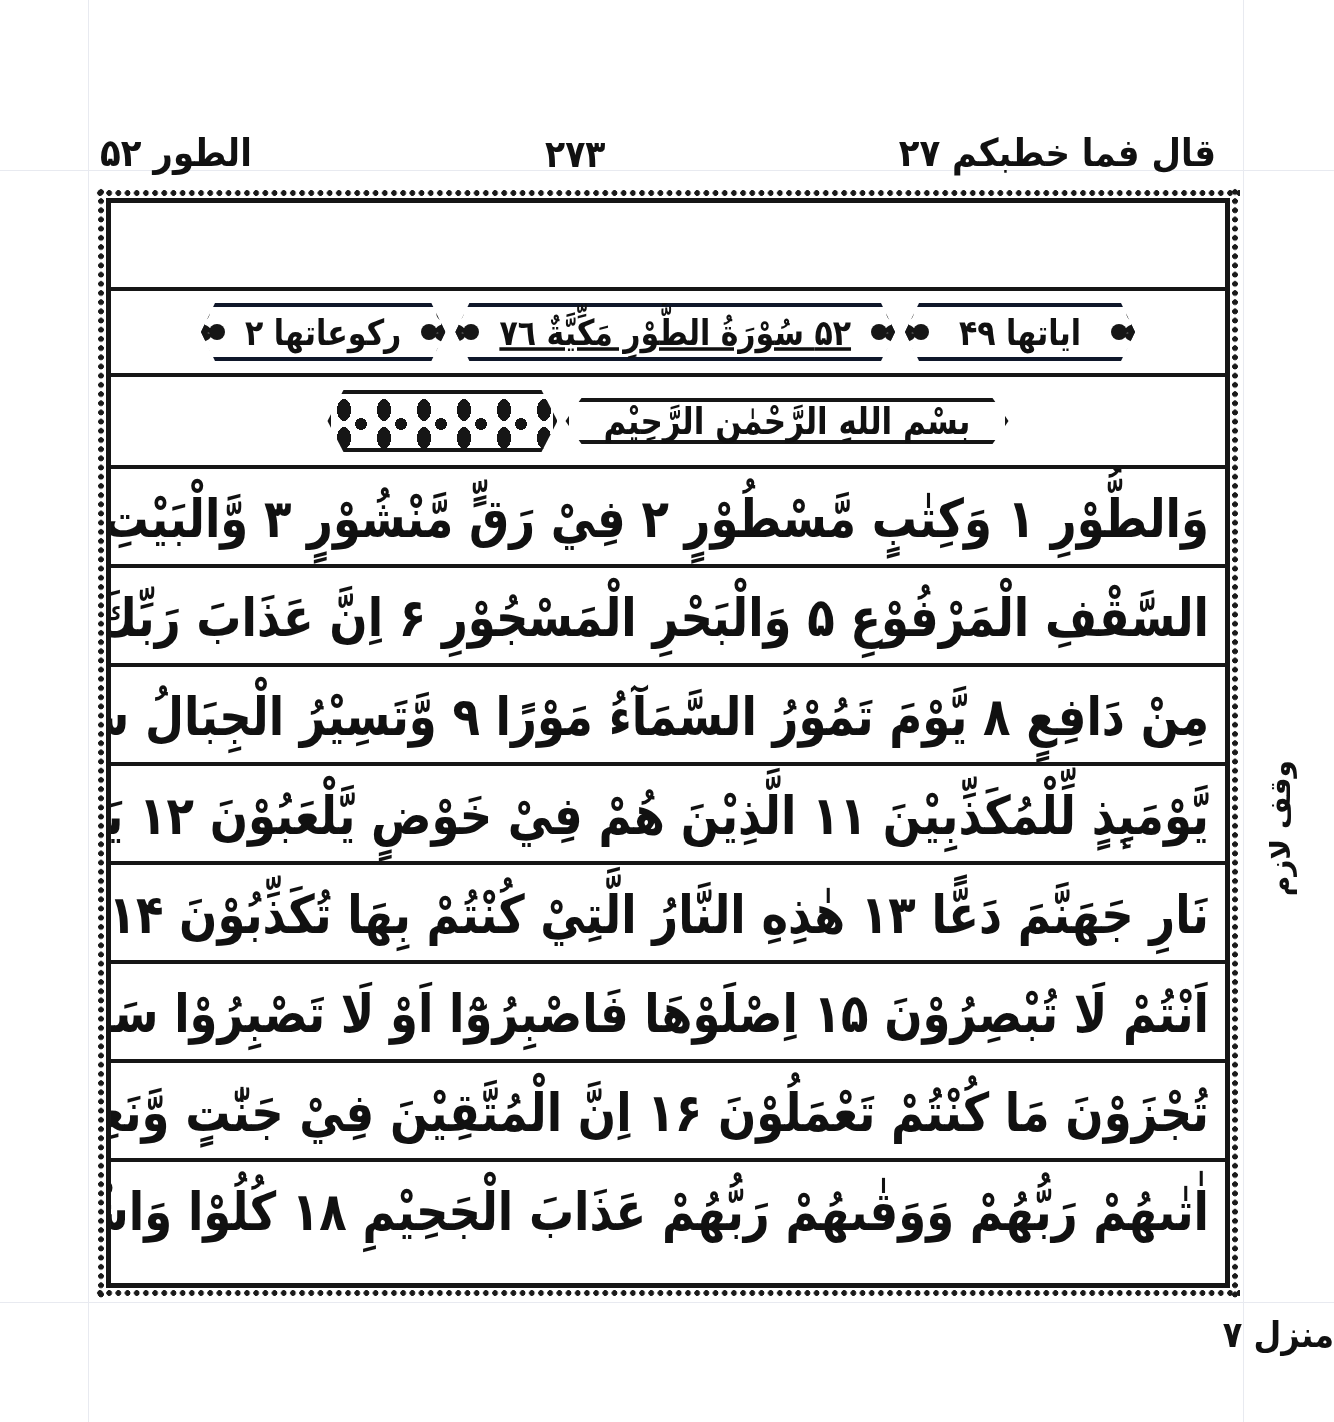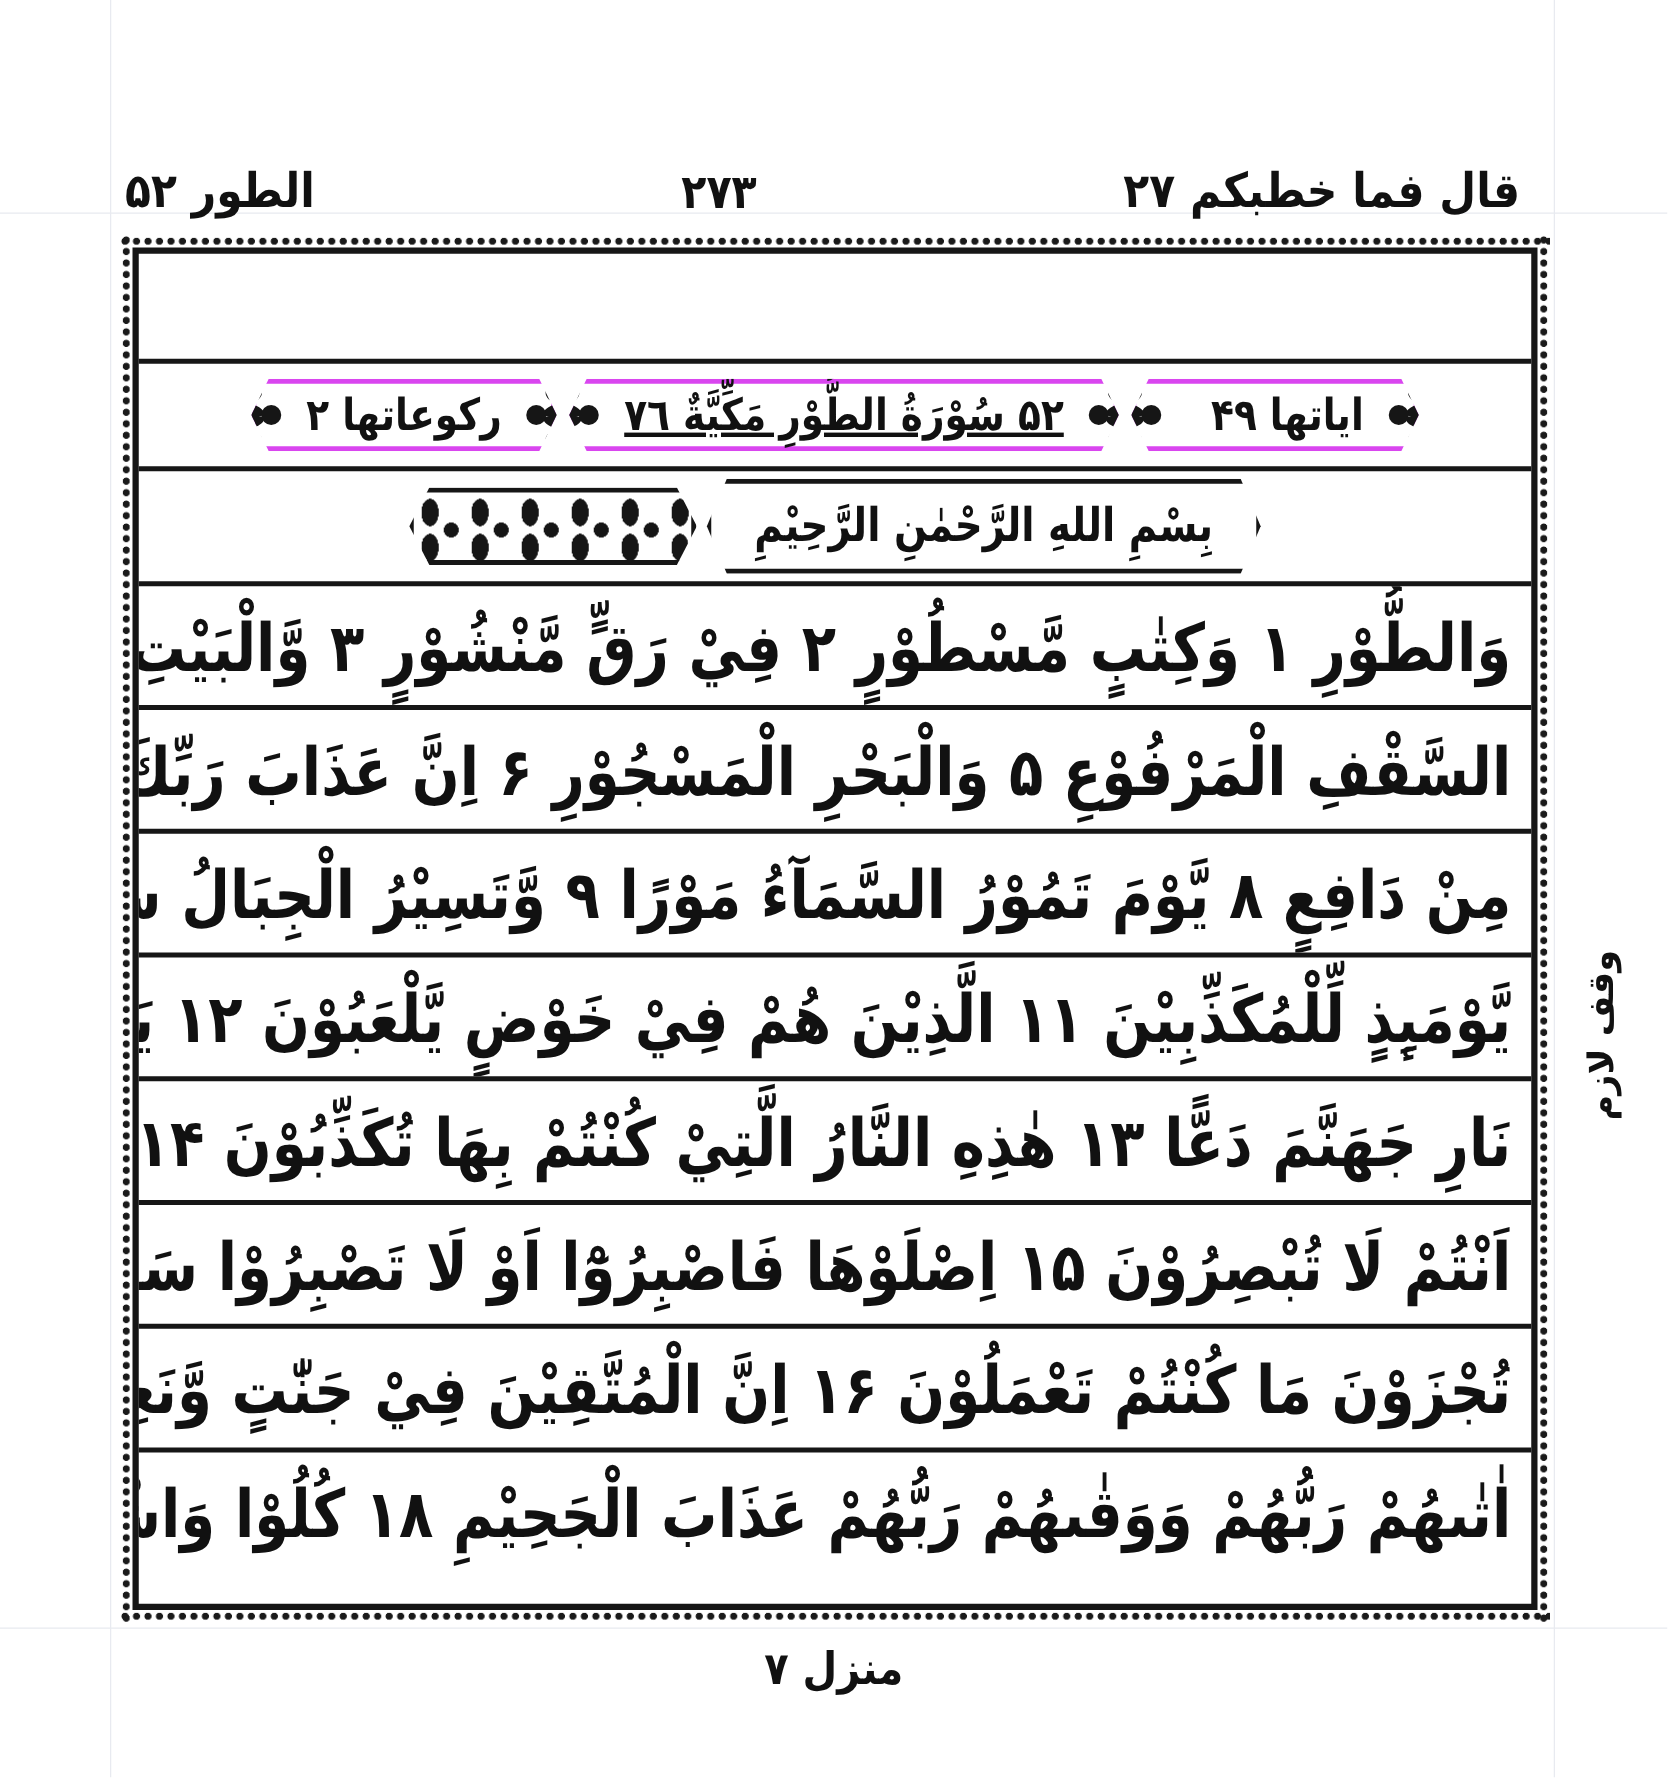--- a/index.html
+++ b/index.html
@@ -134,24 +134,25 @@
     display: flex;
     direction: rtl;
     align-items: center;
     justify-content: center;
     gap: 10px;
     padding: 0 14px;
     box-sizing: border-box;
   }
   .cart {
     position: relative;
-    border: 4px solid #d946ef;
+    border: 4px solid #0f172a;
     height: 58px;
     display: flex;
     align-items: center;
+    justify-content: center;
     padding: 0 40px;
     box-sizing: border-box;
     background: #fff;
     
     clip-path: polygon(
       14px 0, calc(100% - 14px) 0, 100% 50%,
       calc(100% - 14px) 100%, 14px 100%, 0 50%);
   }
   .cart-text {
     direction: rtl;
@@ -184,21 +185,21 @@
     direction: rtl;
     align-items: center;
     justify-content: center;
     padding: 0 14px;
     box-sizing: border-box;
     gap: 8px;
   }
   .bism-box {
     position: relative;
     border: 4px solid #161616;
-    height: 76px;
+    height: 46px;
     display: flex;
     align-items: center;
     justify-content: center;
     padding: 0 34px;
     box-sizing: border-box;
     clip-path: polygon(
       16px 0, calc(100% - 16px) 0, 100% 50%,
       calc(100% - 16px) 100%, 16px 100%, 0 50%);
   }
   .bism-text {
@@ -242,21 +243,21 @@
     white-space: nowrap;
     line-height: 1.1;
   }
 
   
   .footer {
     position: absolute;
     top: 1316px;
     left: 0;
     right: 0;
-    text-align: center;
+    text-align: right;
   }
   .footer-text {
     display: inline-block;
     direction: rtl;
     font-size: 32px;
     font-weight: 700;
     transform: scaleY(1.12);
     letter-spacing: 1px;
   }
 </style>

